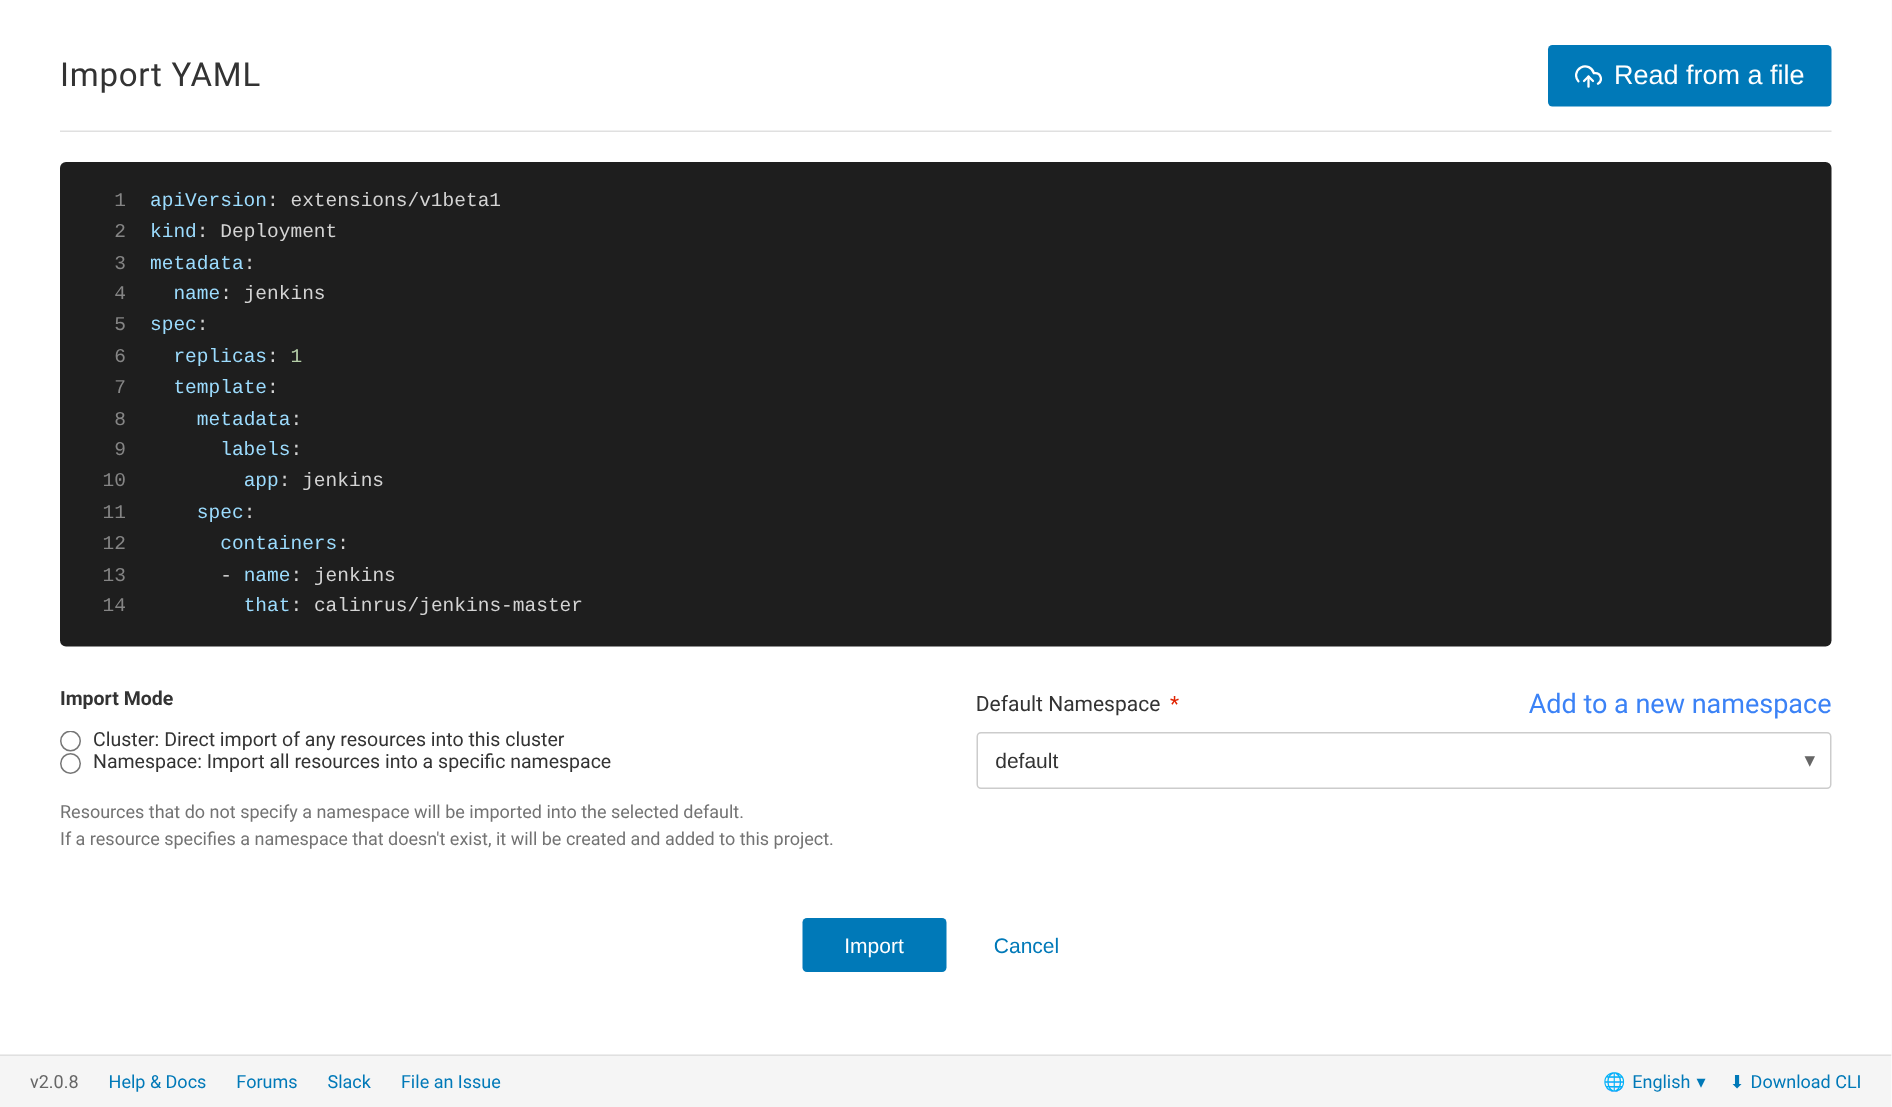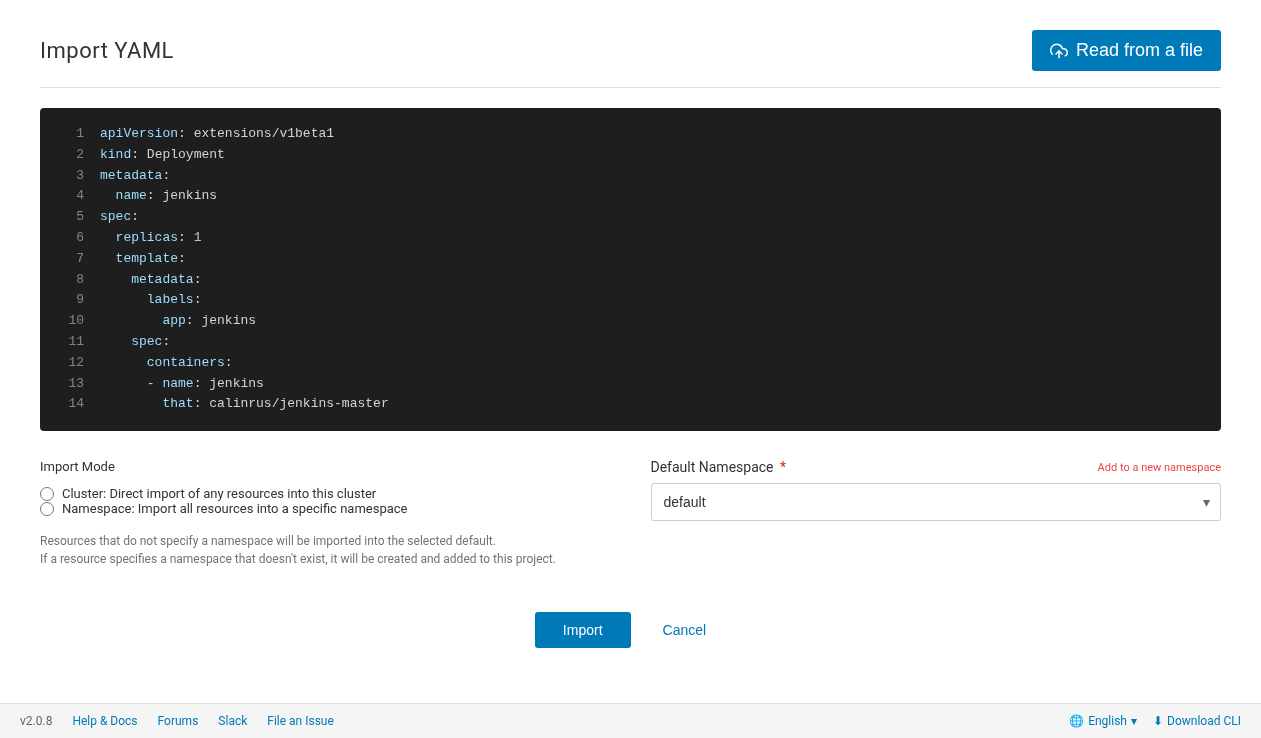--- a/index.html
+++ b/index.html
@@ -88,21 +88,21 @@
       align-items: flex-start;
     }
     .import-mode-section {
       flex: 1;
     }
     .namespace-section {
       flex: 1;
     }
     .section-label {
       font-size: 13px;
-      font-weight: 400;
+      font-weight: 700;
       color: #333;
       margin-bottom: 12px;
     }
     .radio-group {
       display: flex;
       flex-direction: column;
       gap: 0;
     }
     .radio-option {
       display: flex;
@@ -125,23 +125,23 @@
       display: flex;
       align-items: center;
       justify-content: space-between;
       margin-bottom: 8px;
     }
     .required-star {
       color: #e12200;
       margin-left: 3px;
     }
     .add-namespace-link {
-      color: #ef4444;
+      color: #3b82f6;
       text-decoration: none;
-      font-size: 11px;
+      font-size: 18px;
       cursor: pointer;
     }
     .namespace-select-wrapper {
       position: relative;
       border: 1px solid #ccc;
       border-radius: 3px;
       background: #fff;
     }
     .namespace-select {
       width: 100%;

